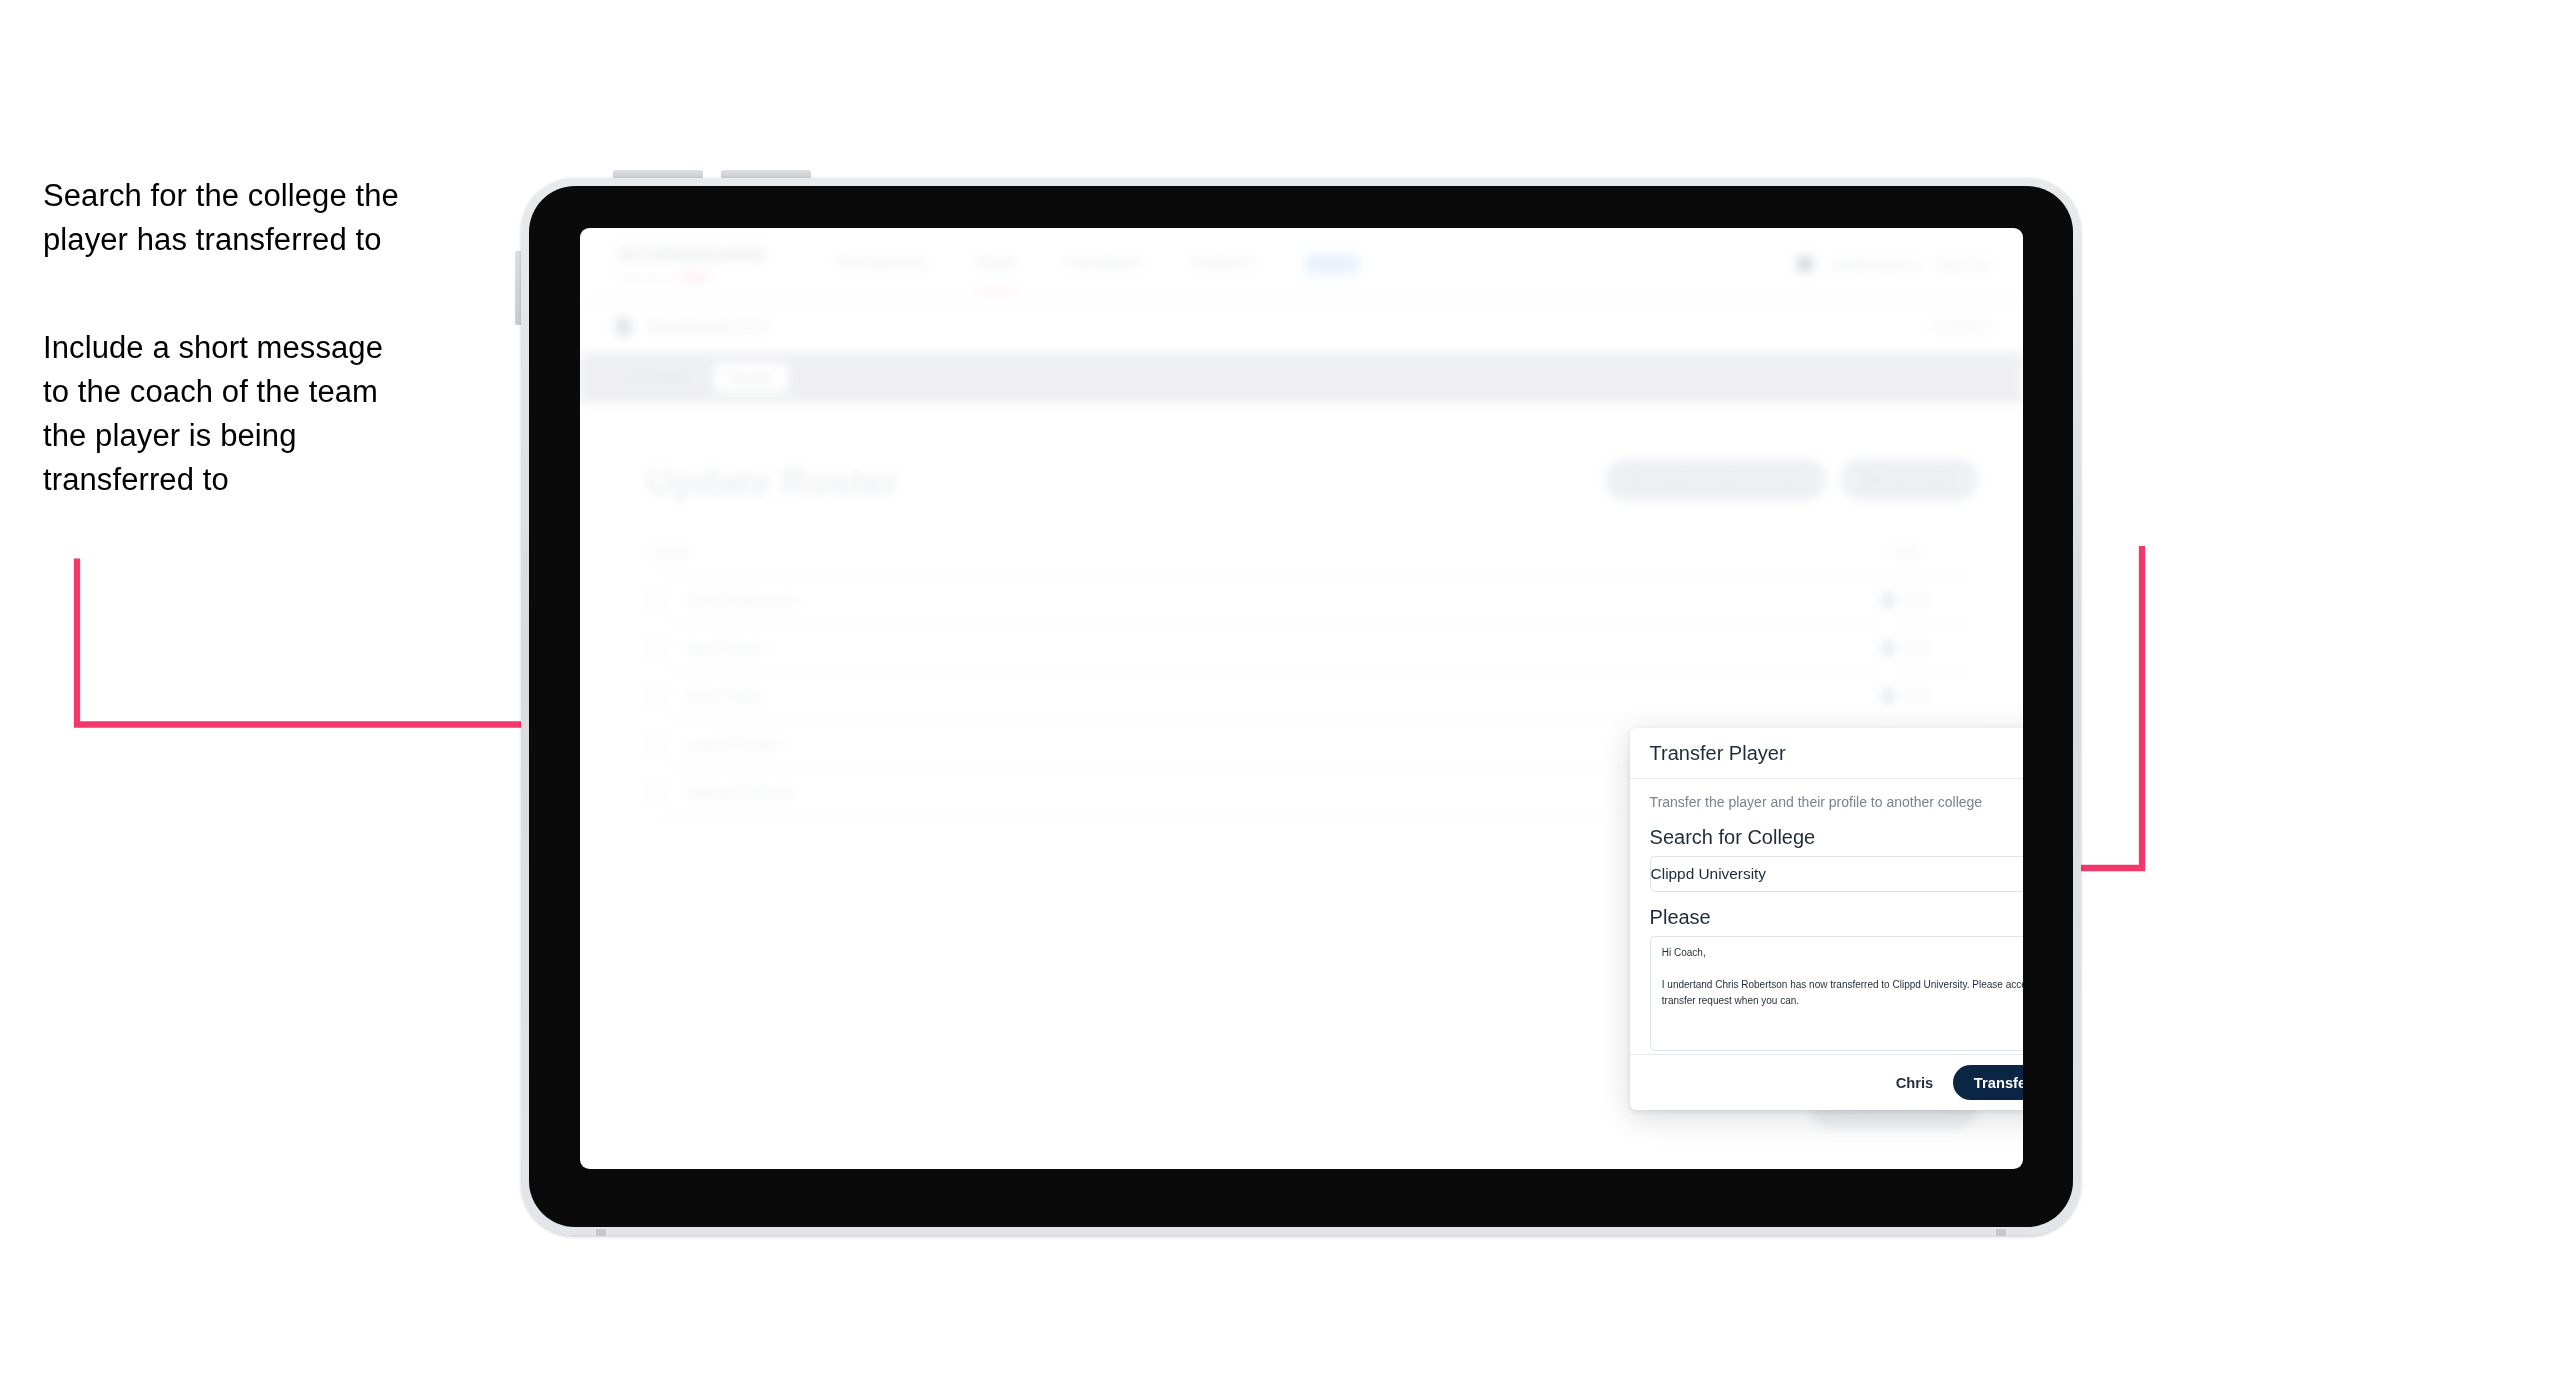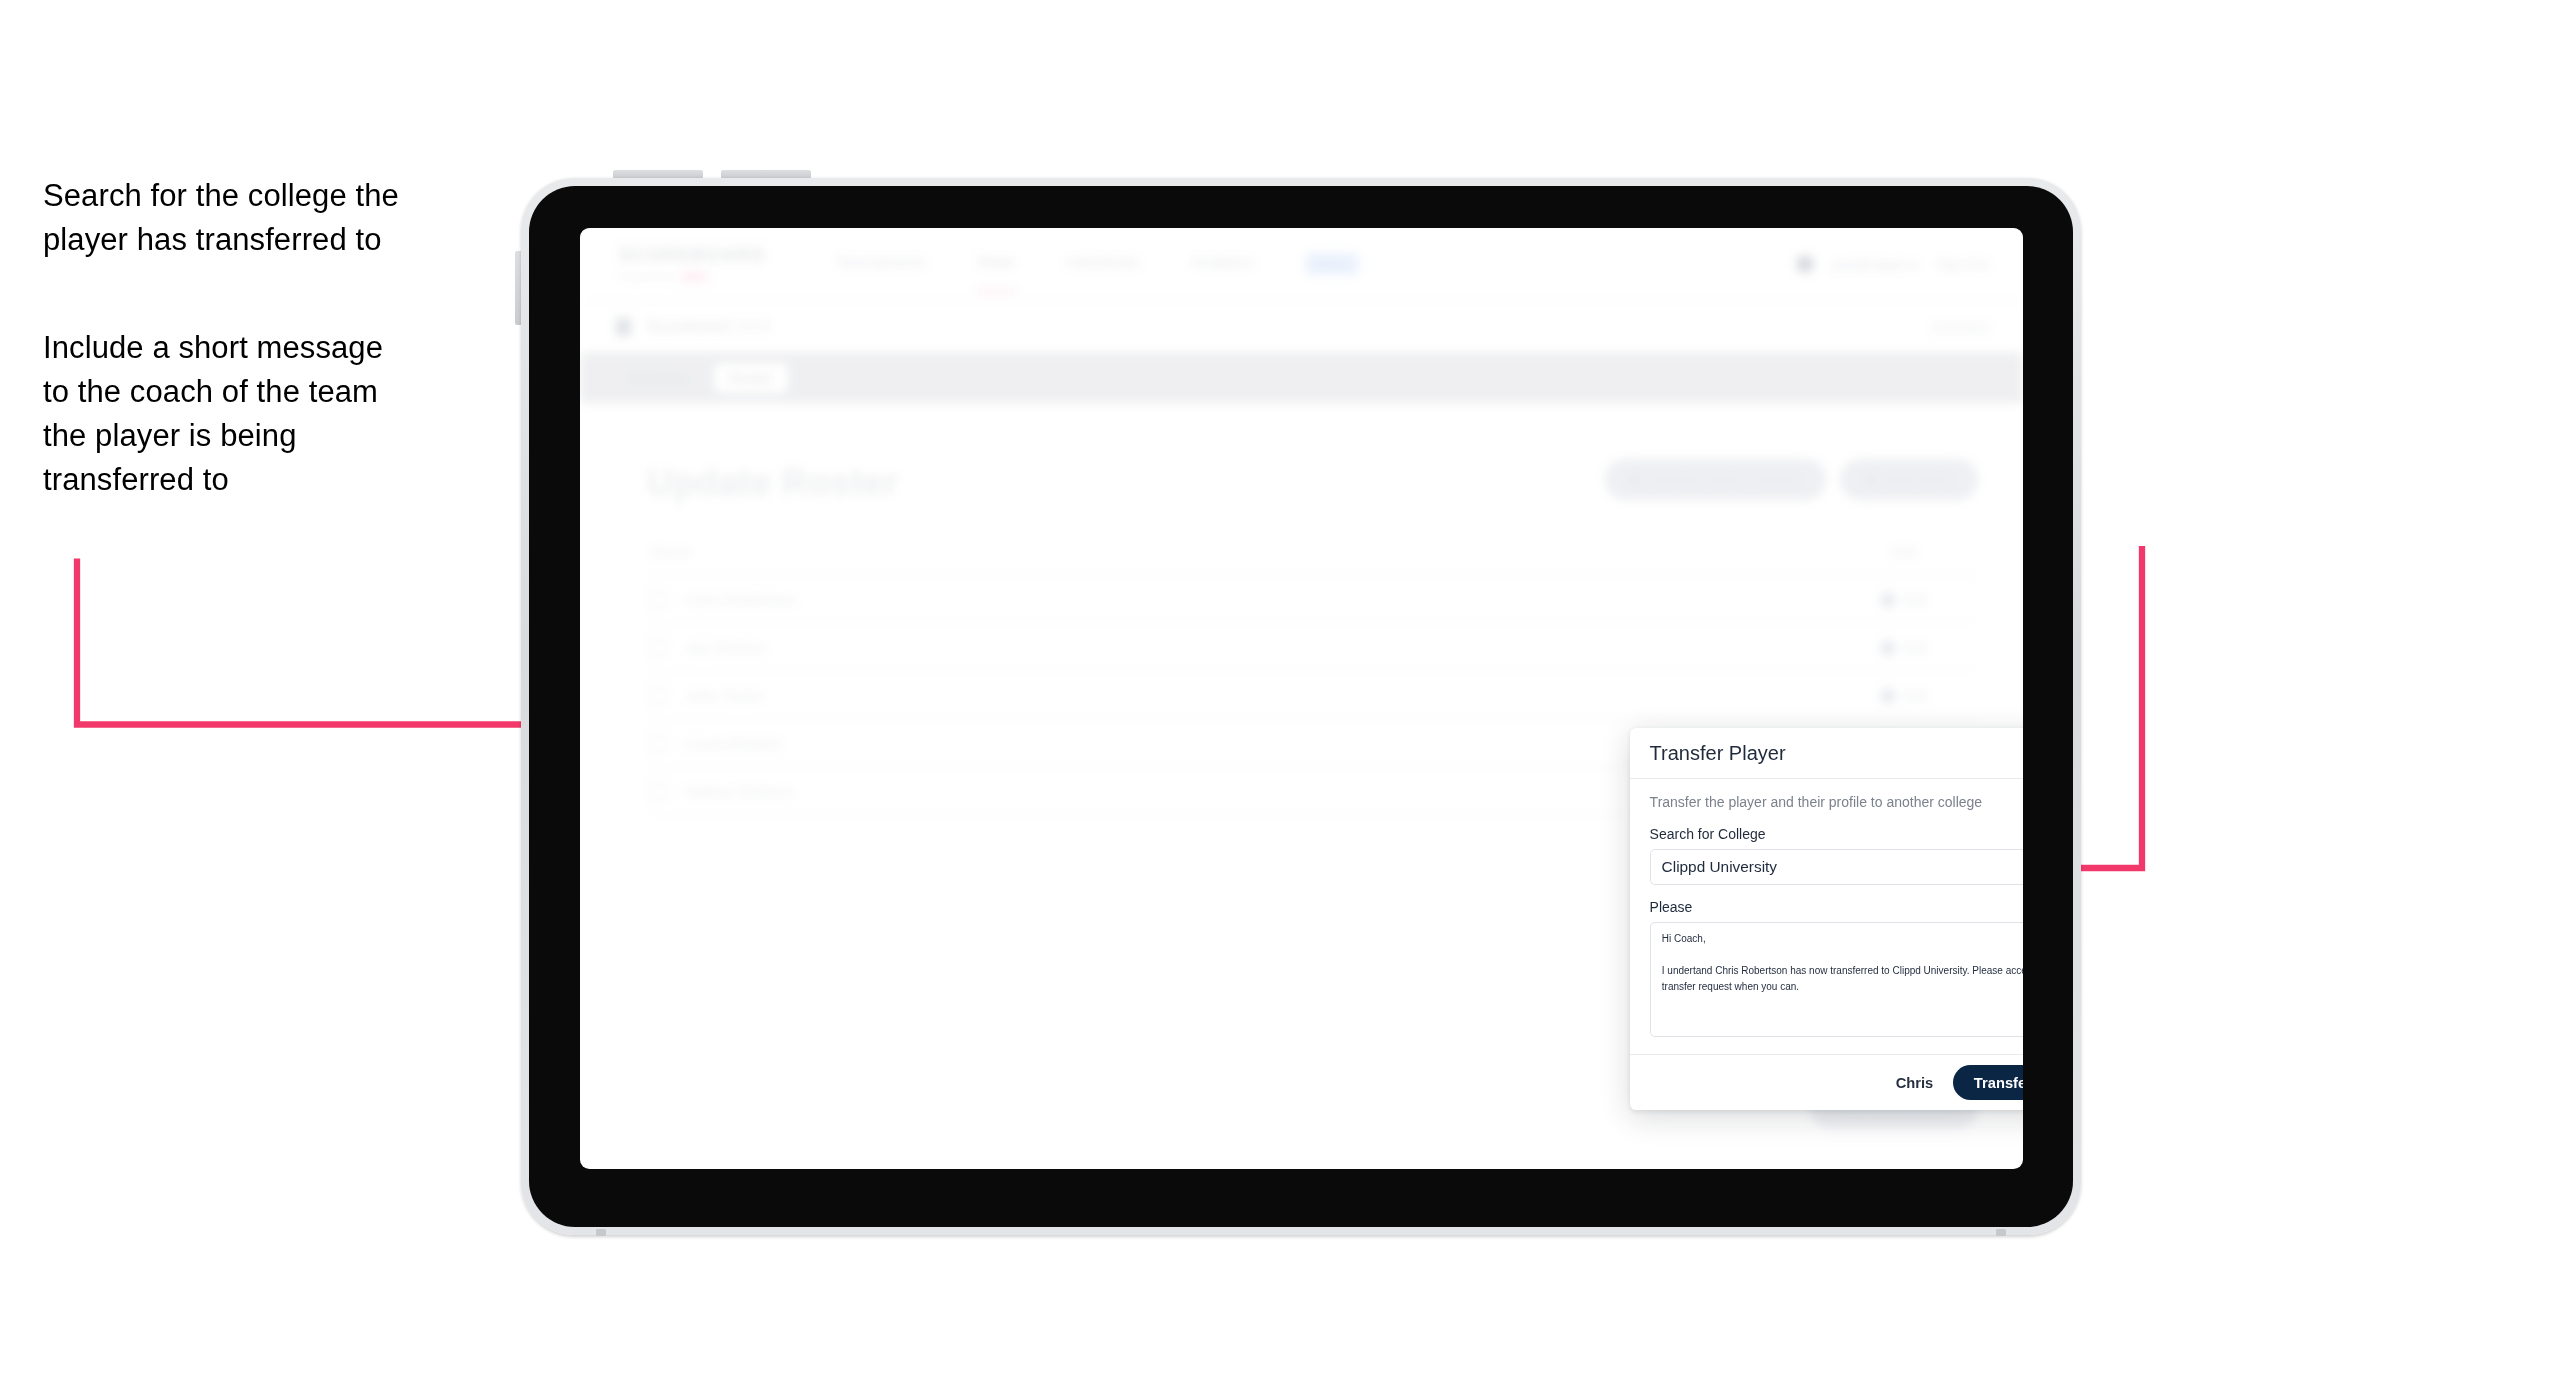--- a/index.html
+++ b/index.html
@@ -158,25 +158,25 @@
   }
   .modal-head {
     height: 51px; flex: none;
     display: flex; align-items: center; justify-content: space-between;
     padding: 0 18px 0 19.6px;
     border-bottom: 0.7px solid #e8eaee;
   }
   .modal-title { font-size: 20px; color: #1f2a3c; }
   .modal-body { flex: 1; padding: 15.4px 19.6px 0 19.6px; }
   .modal-desc { font-size: 14px; color: #7b828d; margin-bottom: 15.4px; }
-  .field-label { font-size: 14px; color: #1f2a3c; margin-bottom: 7px; }
+  .field-label { font-size: 20px; color: #1f2a3c; margin-bottom: 7px; }
   .text-input {
     width: 100%; height: 36px;
     border: 0.7px solid #dfe2e7; border-radius: 4.9px;
-    padding: 0 11px; font-size: 15.4px; color: #1f2a3c;
+    padding: 0 0; font-size: 15.4px; color: #1f2a3c;
     font-family: "Liberation Sans", sans-serif; background: #fff;
   }
   .field-gap { height: 14px; }
   .text-area {
     width: 100%; height: 115px;
     border: 0.7px solid #dfe2e7; border-radius: 4.9px;
     padding: 8.4px 11.2px; font-size: 10px; color: #1f2a3c; line-height: 1.58;
     font-family: "Liberation Sans", sans-serif; resize: none; background: #fff;
   }
   .modal-foot {

